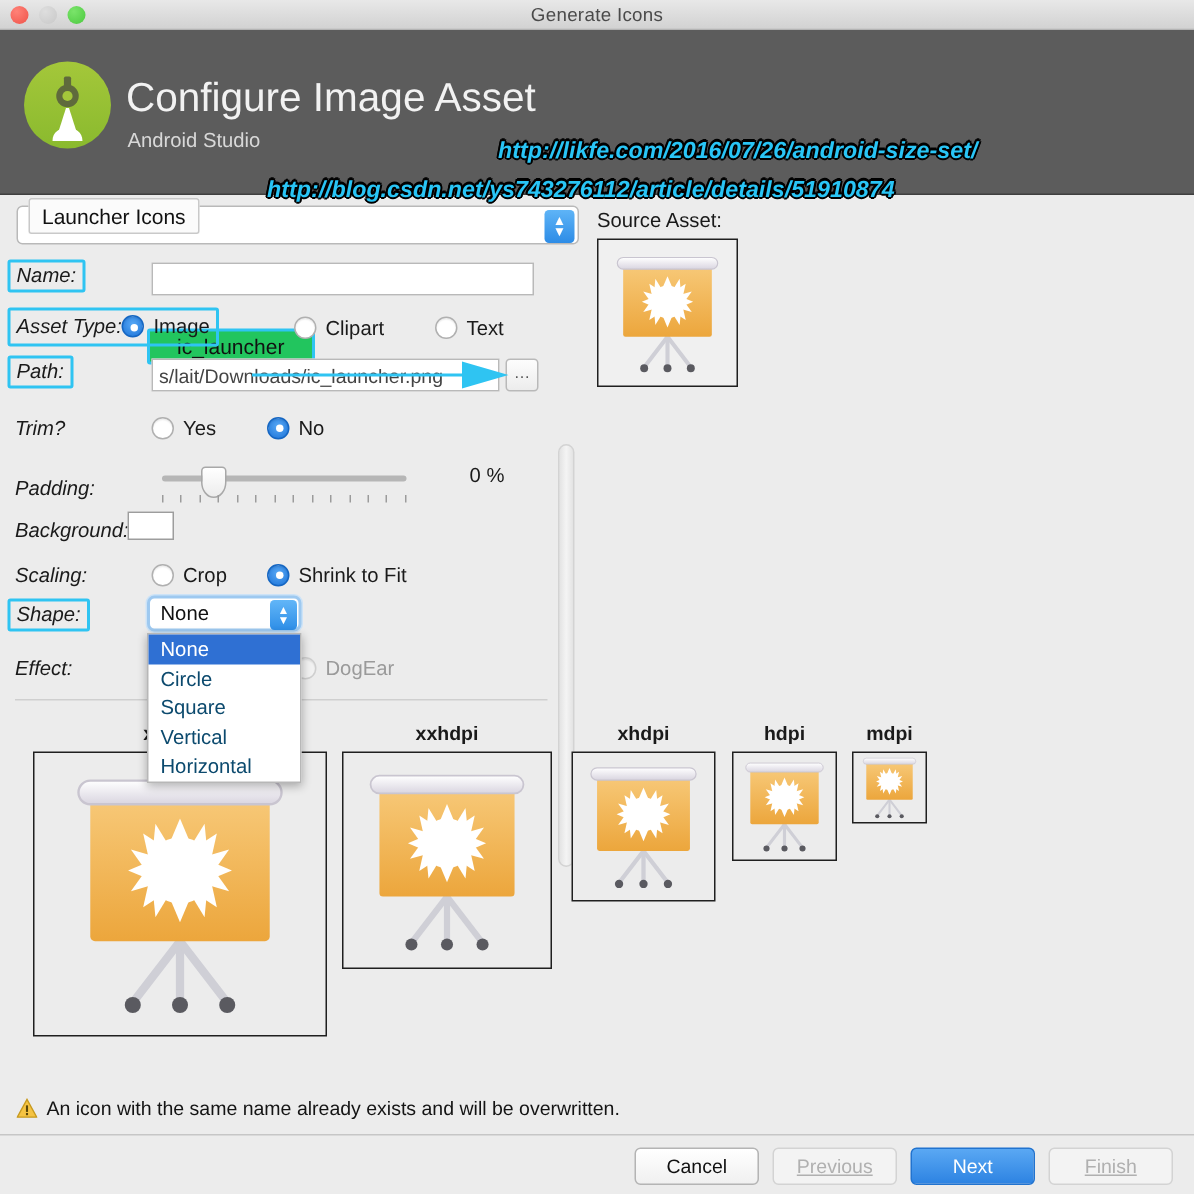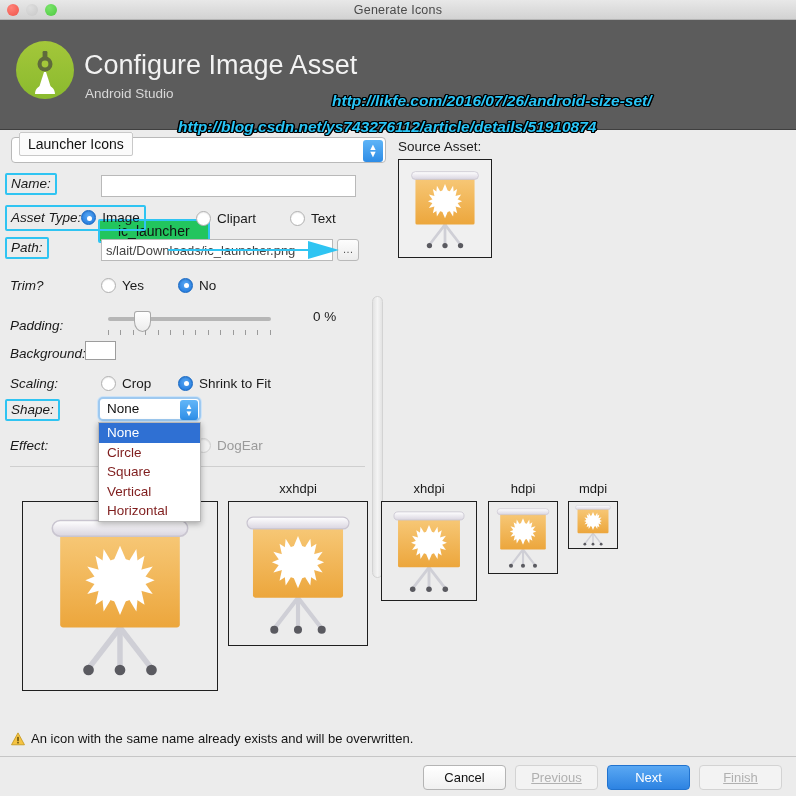--- a/index.html
+++ b/index.html
@@ -202,21 +202,21 @@
   
   .eff-row { top: 300px; }
 
   
   .dropdown {
     position: absolute; left: 98px; top: 291px; width: 103px;
     background: #fff; border: 1px solid #b7b7b7;
     box-shadow: 0 2px 6px rgba(0,0,0,.30);
     z-index: 50;
   }
-  .dd-item { font-size: 13.5px; color: #7f1d1d; padding: 1px 8px; line-height: 17.5px; }
+  .dd-item { font-size: 13.5px; color: #0c4a6e; padding: 1px 8px; line-height: 17.5px; }
   .dd-item.sel { background: #2f70d3; color: #fff; }
 
   
   .scrollbar {
     position: absolute; left: 371px; top: 163px; width: 13px; height: 317px;
     background: #ececec;
   }
   .scrollbar .thumb {
     position: absolute; left: 1px; top: 2px; width: 11px; height: 282px;
     background: linear-gradient(to right,#e3e3e3,#f4f4f4,#e3e3e3);
@@ -230,21 +230,21 @@
 
   
   .src-label { position: absolute; left: 398px; top: 139px; font-size: 13.5px; color: #1a1a1a; }
   .src-box {
     position: absolute; left: 398px; top: 159px; width: 94px; height: 99px;
     background: #f0f0f0; border: 1px solid #1f1f1f;
     display: flex; align-items: center; justify-content: center;
   }
 
   
-  .previews { position: absolute; left: 0; top: 481px; width: 777px; height: 230px; }
+  .previews { position: absolute; left: 0; top: 481px; width: 777px; height: 230px; font-weight: bold; }
   .pv { position: absolute; }
   .pv .cap {
     position: absolute; width: 100%; text-align: center; top: 0;
     font-size: 13px; color: #1a1a1a;
   }
   .pv .frame {
     position: absolute; top: 20px; left: 0;
     border: 1px solid #1f1f1f; background: #ececec;
     display: flex; align-items: center; justify-content: center;
   }

